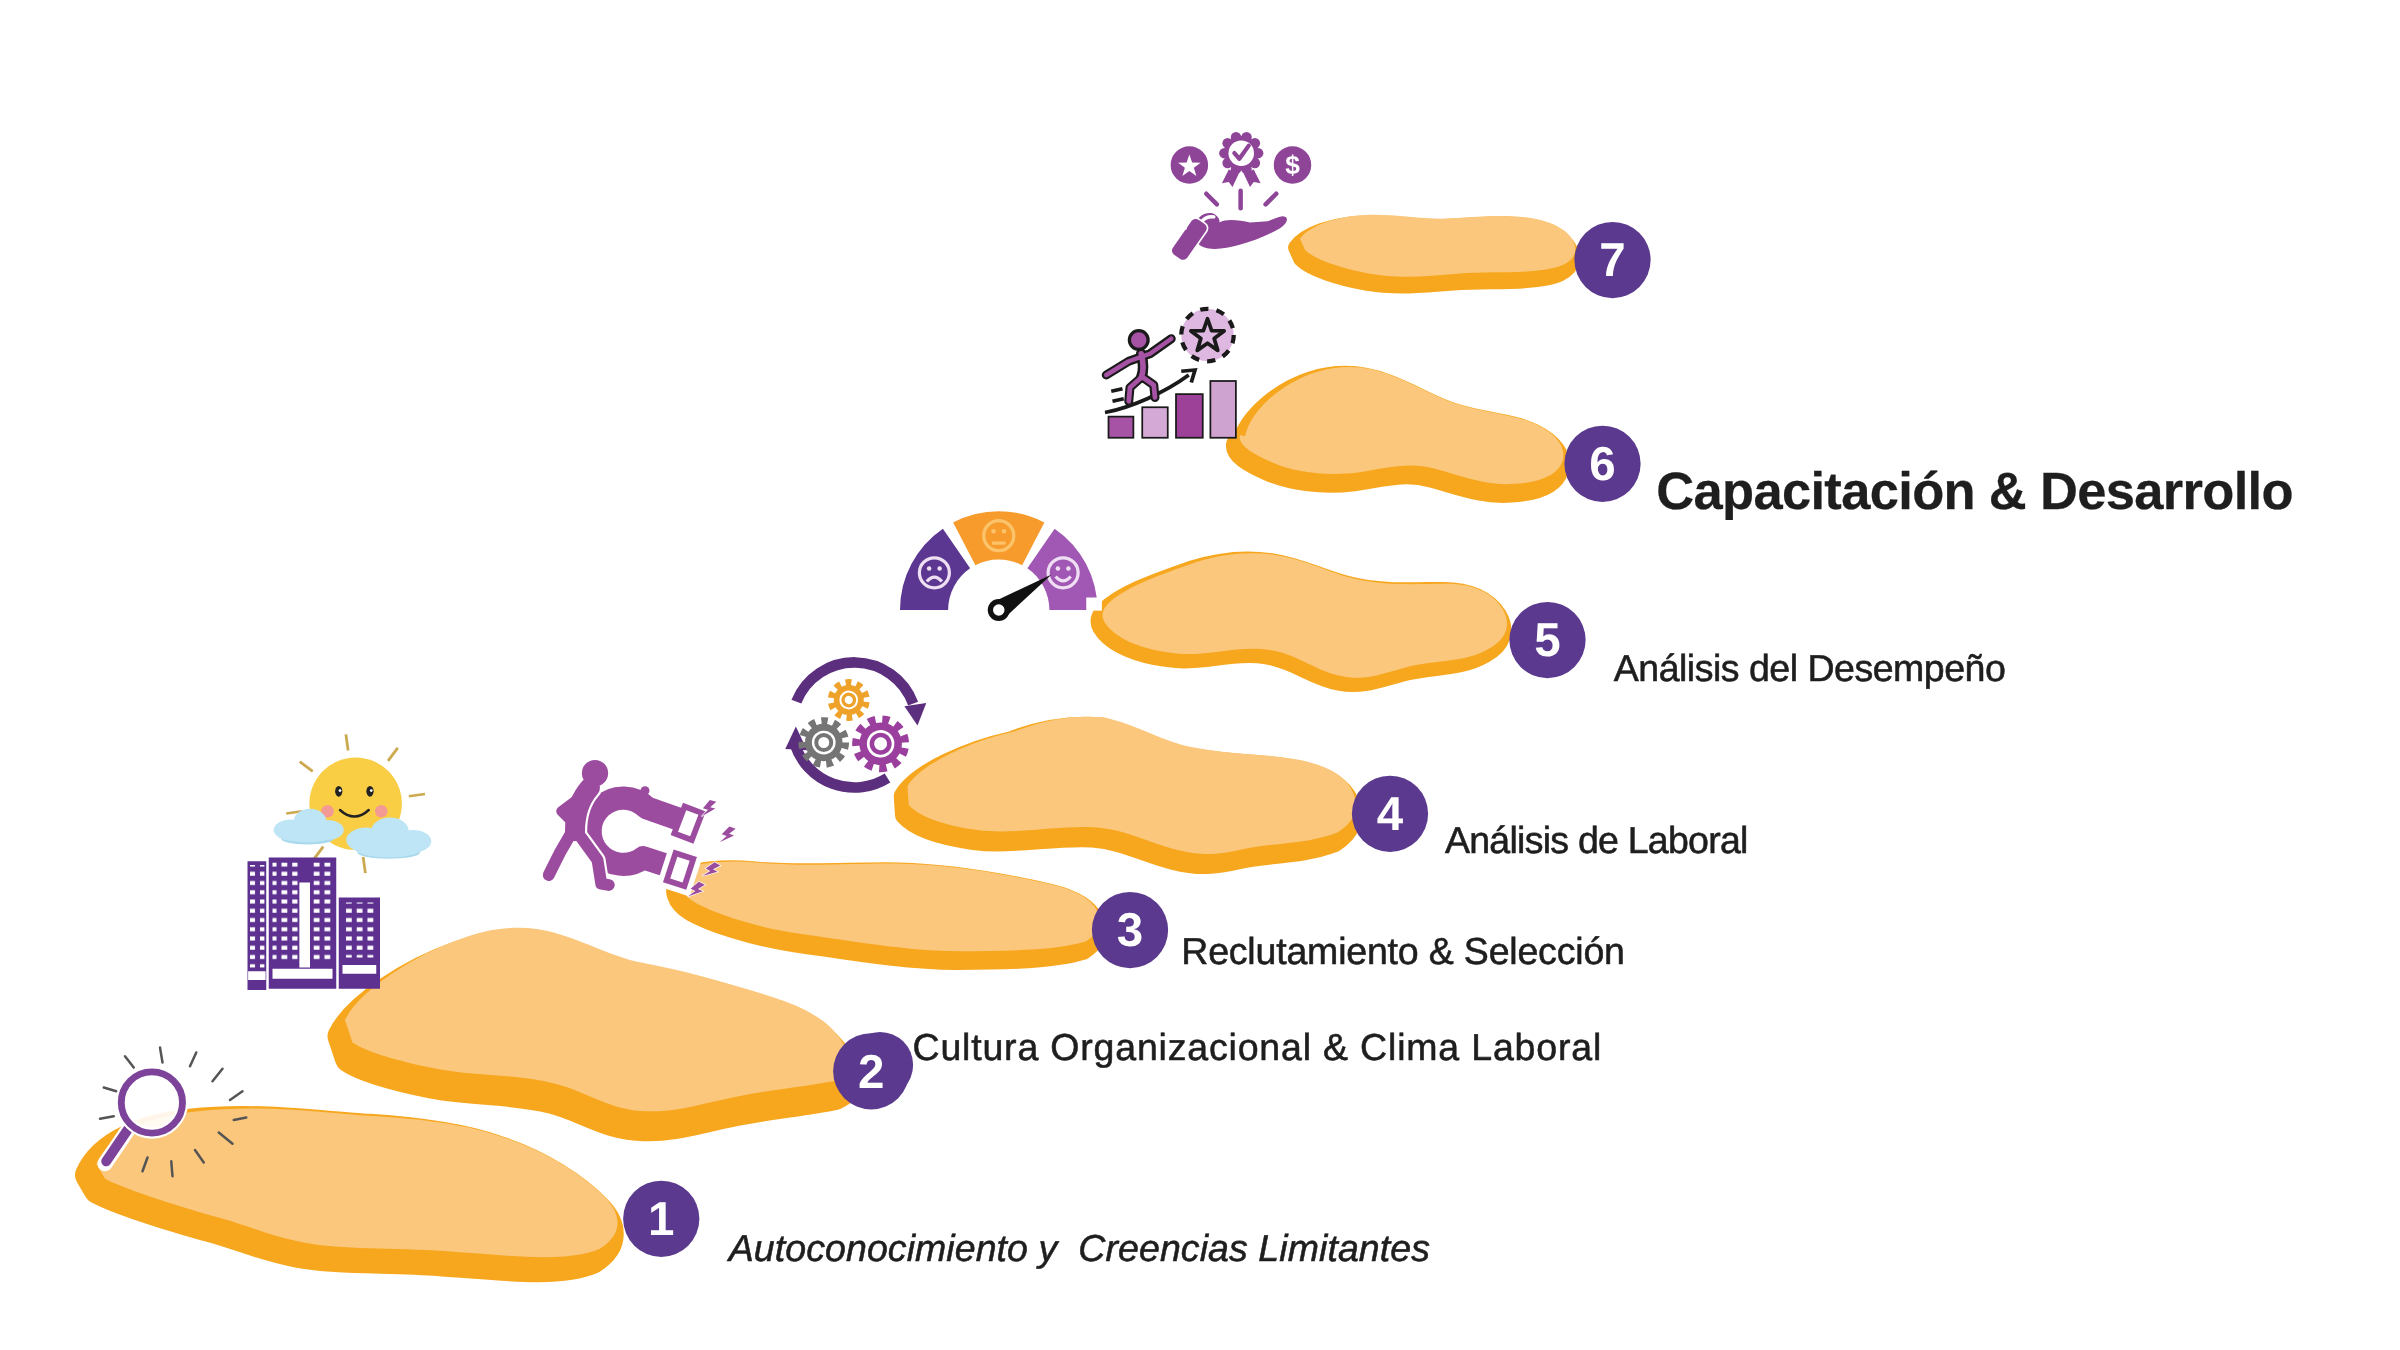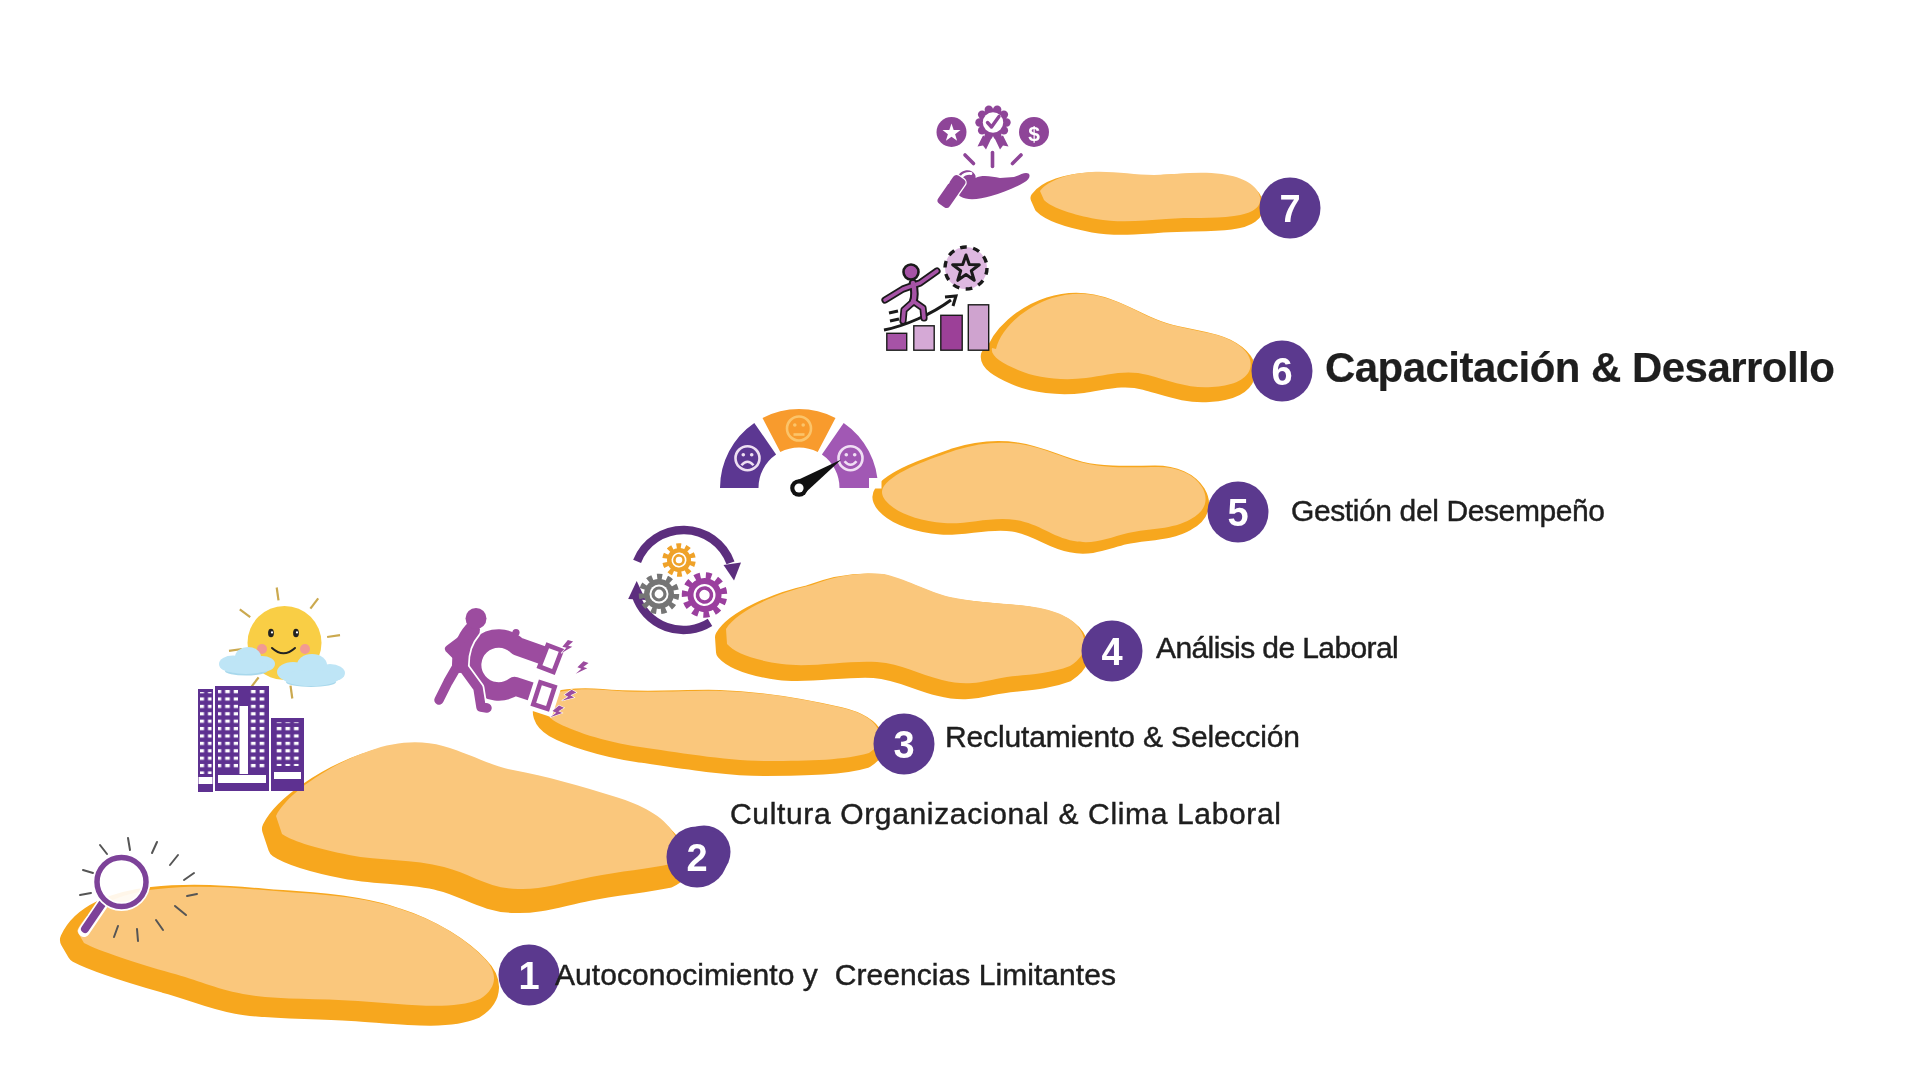--- a/index.html
+++ b/index.html
@@ -1,15 +1,15 @@
 <!DOCTYPE html>
 <html><head><meta charset="utf-8">
 <style>
 html,body { margin:0; padding:0; width:1920px; height:1080px; background:#fff; overflow:hidden; }
-.lbl { position:absolute; font-family:"Liberation Sans", sans-serif; font-size:30px; color:#1e1e1e; white-space:nowrap; -webkit-text-stroke:0.45px #1e1e1e; }
+.lbl { position:absolute; font-family:"Liberation Sans", sans-serif; font-size:30px; color:#1e1e1e; white-space:nowrap;margin-top:25px; -webkit-text-stroke:0.45px #1e1e1e; }
 .lbl.big { font-size:42px; font-weight:bold; -webkit-text-stroke:0.2px #1e1e1e; }
 </style></head>
 <body>
 <svg width="1920" height="1080" viewBox="0 0 1920 1080" style="position:absolute;top:0;left:0">
 <defs>
 <path id="b1" d="M 77 931
 C 88 906, 121 893, 158 889
 C 212 883, 262 891, 302 893
 C 347 896, 378 901, 403 910
 C 438 921, 468 941, 484 958
@@ -317,18 +317,18 @@
 <circle cx="1112" cy="651" r="30.5" fill="#5B398E"></circle>
 <text x="1112" y="651" fill="#fff" font-family="Liberation Sans, sans-serif" font-size="38" font-weight="bold" text-anchor="middle" dominant-baseline="central" dy="1">4</text>
 <circle cx="1238" cy="512" r="30.5" fill="#5B398E"></circle>
 <text x="1238" y="512" fill="#fff" font-family="Liberation Sans, sans-serif" font-size="38" font-weight="bold" text-anchor="middle" dominant-baseline="central" dy="1">5</text>
 <circle cx="1282" cy="371" r="30.5" fill="#5B398E"></circle>
 <text x="1282" y="371" fill="#fff" font-family="Liberation Sans, sans-serif" font-size="38" font-weight="bold" text-anchor="middle" dominant-baseline="central" dy="1">6</text>
 <circle cx="1290" cy="208" r="30.5" fill="#5B398E"></circle>
 <text x="1290" y="208" fill="#fff" font-family="Liberation Sans, sans-serif" font-size="38" font-weight="bold" text-anchor="middle" dominant-baseline="central" dy="1">7</text>
 </svg>
 
-<div class="lbl" style="left:555px; top:958px; letter-spacing:0.06px;">Autoconocimiento y&nbsp; Creencias Limitantes</div>
+<div class="lbl" style="left:583px; top:958px; letter-spacing:0.06px;font-style:italic;">Autoconocimiento y&nbsp; Creencias Limitantes</div>
 <div class="lbl" style="left:730px; top:797px; letter-spacing:0.65px;">Cultura Organizacional &amp; Clima Laboral</div>
 <div class="lbl" style="left:945px; top:720px; letter-spacing:-0.15px;">Reclutamiento &amp; Selección</div>
 <div class="lbl" style="left:1156px; top:631px; letter-spacing:-0.6px;">Análisis de Laboral</div>
-<div class="lbl" style="left:1291px; top:494px; letter-spacing:-0.39px;">Gestión del Desempeño</div>
+<div class="lbl" style="left:1291px; top:494px; letter-spacing:-0.39px;">Análisis del Desempeño</div>
 <div class="lbl big" style="left:1325px; top:344px; letter-spacing:-0.54px;">Capacitación &amp; Desarrollo</div>
 
 </body></html>

